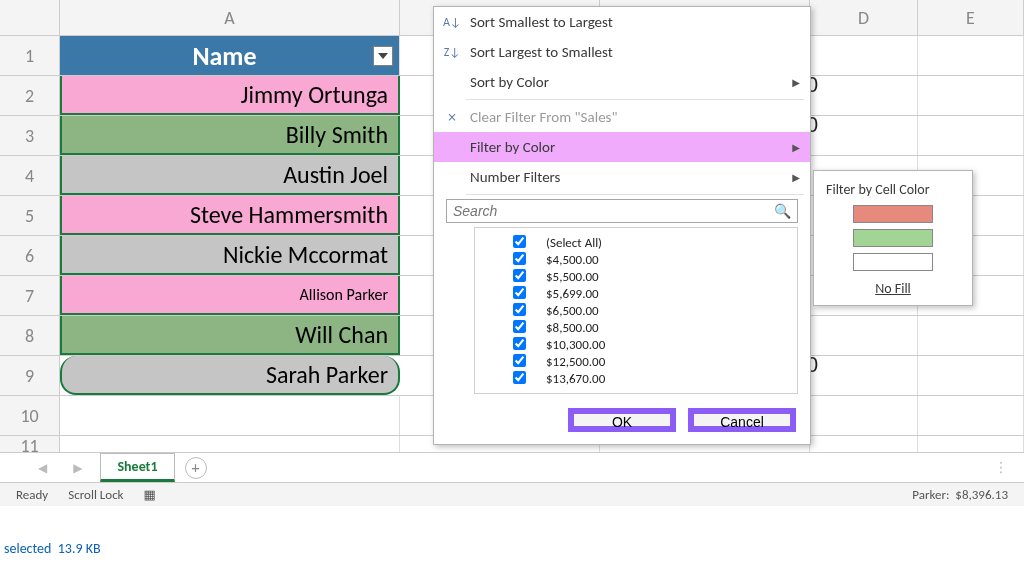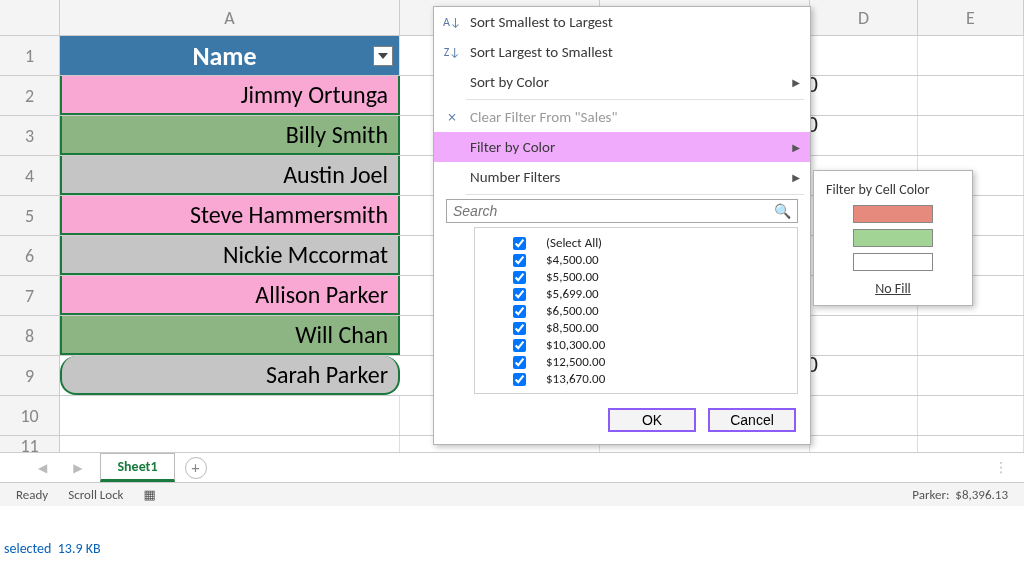--- a/index.html
+++ b/index.html
@@ -32,25 +32,25 @@
   .mitem { display: flex; align-items: center; height: 30px; padding-left: 36px; font-size: 15px; color: #3a3a3a; position: relative; }
   .mitem.disabled { color: #9a9a9a; }
   .mitem.active { background: #f0abfc; }
   .micon { position: absolute; left: 8px; width: 20px; text-align: center; color: #5a7ba8; font-size: 12px; }
   .msep { height: 1px; background: #e0e0e0; margin: 2px 6px 2px 32px; }
   .marrow { position: absolute; right: 10px; font-size: 10px; color: #555; }
   .search { margin: 4px 12px; position: relative; }
   .search input { width: 100%; height: 24px; border: 1px solid #a6a6a6; padding: 2px 24px 2px 6px; font-style: italic; color: #888; font-size: 14px; }
   .search-icon { position: absolute; right: 6px; top: 4px; color: #0a62b8; font-size: 14px; }
   .tree { margin: 4px 12px 4px 40px; border: 1px solid #d0d0d0; padding: 6px 8px; font-size: 13px; color: #222; max-height: 200px; }
-  .tree-item { display: flex; align-items: flex-end; gap: 20px; padding: 1px 0; }
+  .tree-item { display: flex; align-items: flex-start; gap: 20px; padding: 1px 0; }
   .tree-item .twist { width: 10px; color: #888; font-size: 10px; }
   .tree-item input { width: 13px; height: 13px; }
   .btns { display: flex; justify-content: flex-end; gap: 12px; padding: 10px 14px 0 14px; }
-  .btns button { width: 88px; height: 24px; background: #f4f4f4; border: 2px solid #8b5cf6; font-size: 14px; }
+  .btns button { width: 108px; height: 24px; background: #f4f4f4; border: 6px solid #8b5cf6; font-size: 14px; }
 
   .submenu { position: absolute; left: 813px; top: 170px; width: 160px; background: #fff; border: 1px solid #b4b4b4; box-shadow: 2px 2px 6px rgba(0,0,0,.25); padding: 6px 0; }
   .sub-title { padding: 4px 12px; font-size: 14px; color: #3a3a3a; }
   .swatch-row { display: flex; justify-content: center; padding: 3px 0; }
   .swatch { width: 80px; height: 18px; border: 1px solid #888; }
   .swatch.red { background: #e58a7d; }
   .swatch.green { background: #a2d495; }
   .swatch.white { background: #fff; }
   .nofill { text-align: center; padding: 6px 0 2px; font-size: 14px; color: #3a3a3a; text-decoration: underline; }
 
@@ -135,21 +135,21 @@
       <div class="row">
         <div class="rowhdr">6</div>
         <div class="cell colA grey-fill green-outline" style="font-size:24px;color:#000;">Nickie Mccormat</div>
         <div class="cell colB"></div>
         <div class="cell colC c-extra"></div>
         <div class="cell colD"></div>
         <div class="cell colE"></div>
       </div>
       <div class="row">
         <div class="rowhdr">7</div>
-        <div class="cell colA red-fill green-outline" style="font-size:24px;color:#000;">Allison Parker</div>
+        <div class="cell colA red-fill green-outline" style="font-size:16px;color:#000;">Allison Parker</div>
         <div class="cell colB"></div>
         <div class="cell colC c-extra"></div>
         <div class="cell colD"></div>
         <div class="cell colE"></div>
       </div>
       <div class="row">
         <div class="rowhdr">8</div>
         <div class="cell colA green-fill green-outline" style="font-size:24px;color:#000;">Will Chan</div>
         <div class="cell colB"></div>
         <div class="cell colC c-extra"></div>

